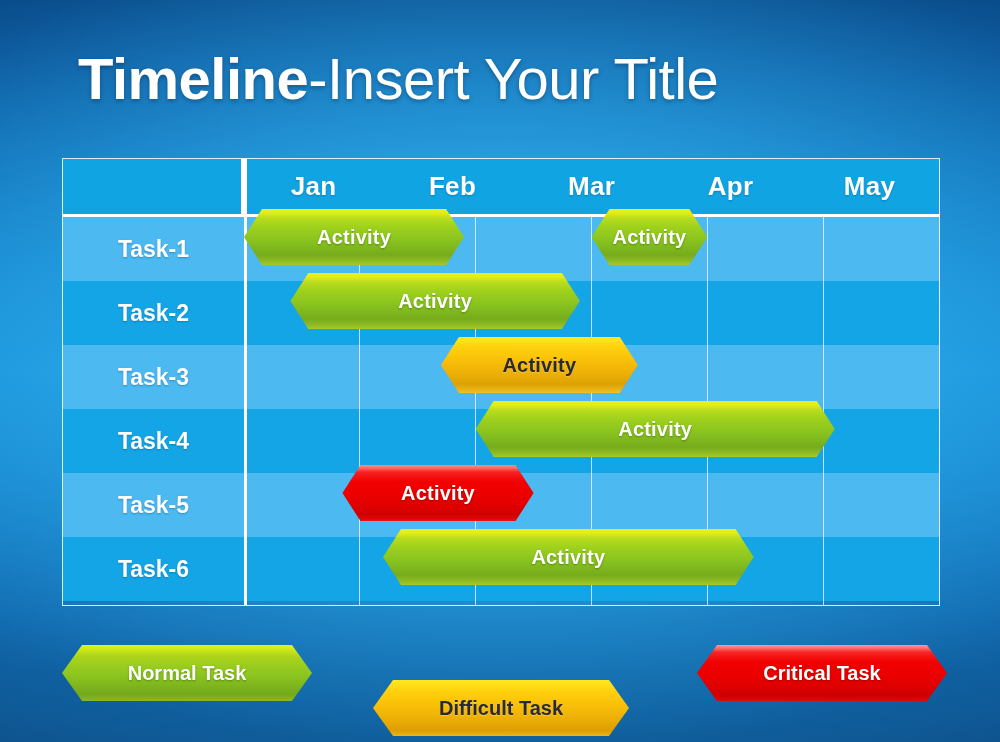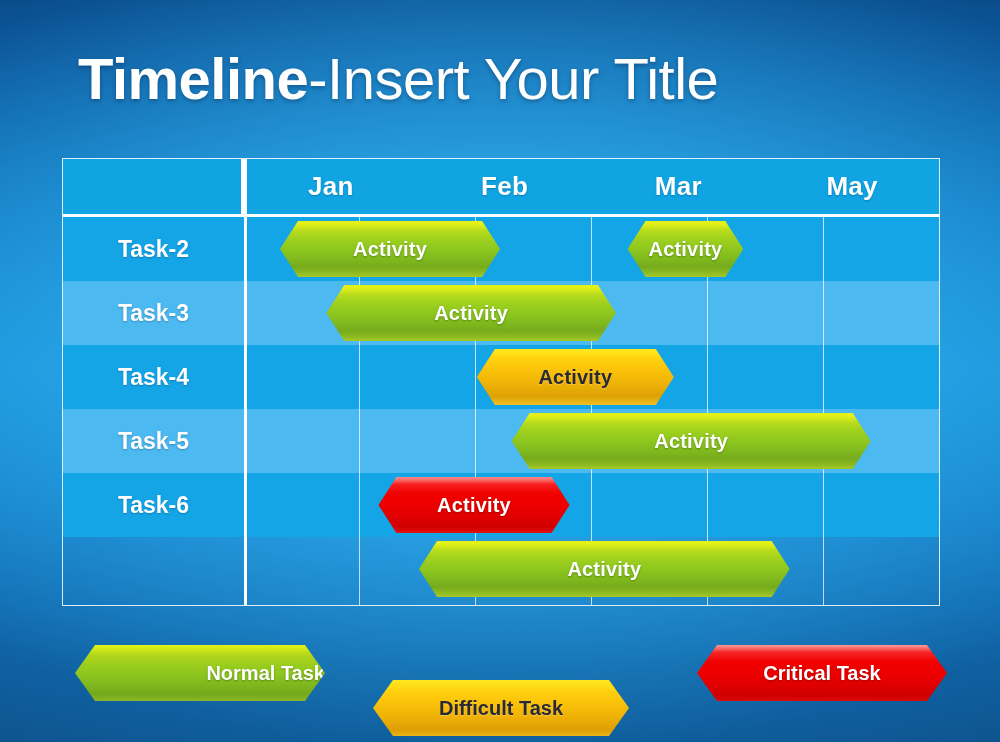--- a/index.html
+++ b/index.html
@@ -148,24 +148,23 @@
   .sep-vert {
     position: absolute;
     left: 181px; top: 0;
     width: 3px; height: 100%;
     background: #ffffff;
   }
 
   
   .bars-layer {
     position: absolute;
-    left: 0; top: 58px;
+    left: 0; top: 46px;
     width: 100%; height: 399px;
     pointer-events: none;
-    margin-left: 36px;
   }
   .bar {
     position: absolute;
     height: 56px;
     display: flex;
     align-items: center;
     justify-content: center;
     pointer-events: auto;
     clip-path: polygon(0% 50%, 18px 0%, calc(100% - 18px) 0%, 100% 50%, calc(100% - 18px) 100%, 18px 100%);
     -webkit-clip-path: polygon(0% 50%, 18px 0%, calc(100% - 18px) 0%, 100% 50%, calc(100% - 18px) 100%, 18px 100%);
@@ -270,25 +269,29 @@
   </div>
 
   <div class="table">
 
     <div class="thead">
       <div class="corner"></div>
       <div class="month-cells">
         <div class="month">Jan</div>
         <div class="month">Feb</div>
         <div class="month">Mar</div>
+        <div class="month">Apr</div>
         <div class="month">May</div>
       </div>
     </div>
 
     <div class="tbody">
+      <div class="row alt-a">
+        <div class="row-label">Task-1</div>
+      </div>
       <div class="row alt-b">
         <div class="row-label">Task-2</div>
       </div>
       <div class="row alt-a">
         <div class="row-label">Task-3</div>
       </div>
       <div class="row alt-b">
         <div class="row-label">Task-4</div>
       </div>
       <div class="row alt-a">
@@ -329,21 +332,21 @@
           <span class="label">Activity</span>
         </div>
         <div class="bar green" style="left: 320px; width: 370.667px; top: 324px;">
           <span class="label">Activity</span>
         </div>
       </div>
 
   </div>
 
   <div class="legend">
-    <div class="legend-item green" style="left:13px;   width:250px;justify-content:flex-end;">
+    <div class="legend-item green" style="left:0px;   width:250px;">
       <span class="label">Normal Task</span>
     </div>
     <div class="legend-item gold" style="left:311px; width:256px;margin-top:35px;">
       <span class="label">Difficult Task</span>
     </div>
     <div class="legend-item red" style="left:635px; width:250px;justify-content:center;">
       <span class="label">Critical Task</span>
     </div>
   </div>
 

